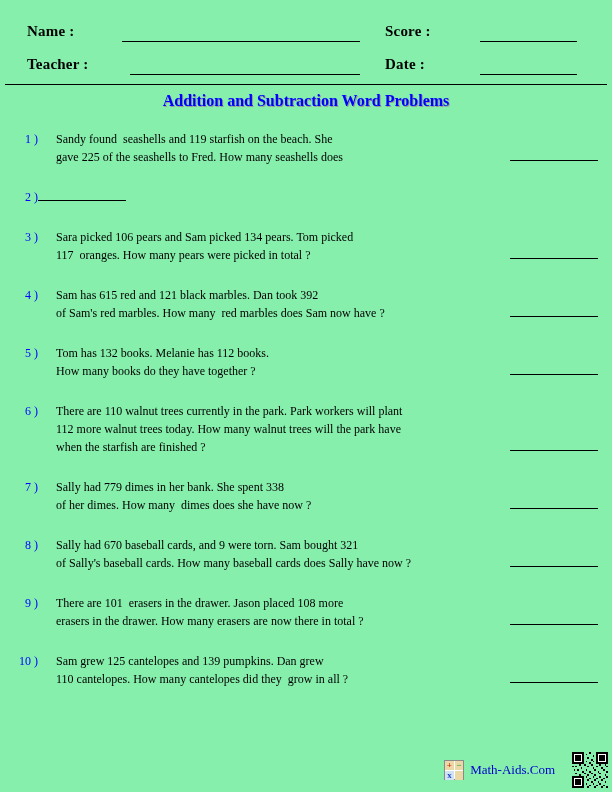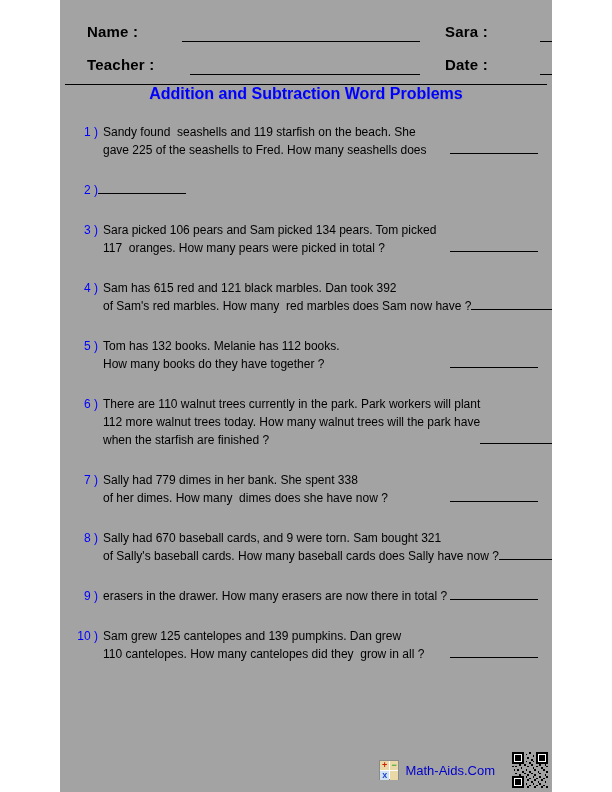--- a/index.html
+++ b/index.html
@@ -1,52 +1,52 @@
 <!DOCTYPE html>
 <html style="--title-color: #0000ff; --num-color: #0000ff; --brand-color: #0000cc;"><head>
 <meta charset="utf-8">
 <style>
   html,body { margin:0; padding:0; background:#ffffff; }
   .page {
-    width:492px; height:792px; position:relative; margin:0 auto;
-    background:#a3a3a3; color:#000;
-    font-family:Liberation Sans, sans-serif;
+    width:612px; height:792px; position:relative; margin:0 auto;
+    background:#86efac; color:#000;
+    font-family:Liberation Serif, serif;
     overflow:hidden;
   }
 
   
   .hdr { position:relative; padding-top:12px; }
   .hdr-row { position:relative; height:33px; }
   .hdr-label { position:absolute; bottom:5px; font-size:15px; font-weight:bold; letter-spacing:0.2px; }
   .lbl-name, .lbl-teacher { left:27px; }
   .lbl-score, .lbl-date { left:385px; }
   .hdr-line { position:absolute; bottom:3px; height:0; border-bottom:1.6px solid #000; }
   .line-name    { left:122px; width:238px; }
   .line-teacher { left:130px; width:230px; }
   .line-score   { left:480px; width:97px; }
   .line-date    { left:480px; width:97px; }
 
   .divider { margin:6px 5px 0 5px; border-top:1.6px solid #000; height:0; }
 
   .title {
-    text-align:center;
+    margin-top:7px; text-align:center;
     font-size:16px; font-weight:bold;
     color:var(--title-color,#0000ff);
     text-shadow:1px 1px 0 #9a9a9a;
   }
 
   
   .problems { margin-top:20px; padding:0 14px; }
   .problem { display:flex; margin-bottom:22px; }
   .p-num {
     flex:none; width:24px; text-align:right; white-space:pre;
     color:var(--num-color,#0000ff); font-size:12px; line-height:18px;
   }
   .p-text { flex:1; margin-left:5px; font-size:12px; line-height:18px; }
-  .p-line { white-space:pre; }
+  .p-line { white-space:pre;margin-left:13px; }
   .p-answer {
     flex:none; width:88px; height:0;
     align-self:flex-end; margin-bottom:5px;
     border-bottom:1.6px solid #000;
   }
 
   
   .footer { position:absolute; right:4px; bottom:4px; display:flex; align-items:center; }
   .brand { display:flex; align-items:center; margin-right:17px; cursor:pointer; text-decoration:none; }
   .logo {
@@ -65,21 +65,21 @@
 </style>
 </head>
 <body>
 
 <div class="page">
 
   <div class="hdr">
     <div class="hdr-row">
       <span class="hdr-label lbl-name">Name :</span>
       <span class="hdr-line line-name"></span>
-      <span class="hdr-label lbl-score">Sara :</span>
+      <span class="hdr-label lbl-score">Score :</span>
       <span class="hdr-line line-score"></span>
     </div>
     <div class="hdr-row">
       <span class="hdr-label lbl-teacher">Teacher :</span>
       <span class="hdr-line line-teacher"></span>
       <span class="hdr-label lbl-date">Date :</span>
       <span class="hdr-line line-date"></span>
     </div>
   </div>
 
@@ -153,20 +153,21 @@
       <div class="p-text">
           <div class="p-line">Sally had 670 baseball cards, and 9 were torn. Sam bought 321</div>
           <div class="p-line">of Sally's baseball cards. How many baseball cards does Sally have now ?</div>
         </div>
       <div class="p-answer"></div>
     </div>
 
     <div class="problem">
       <span class="p-num">9 )</span>
       <div class="p-text">
+          <div class="p-line">There are 101  erasers in the drawer. Jason placed 108 more</div>
           <div class="p-line">erasers in the drawer. How many erasers are now there in total ?</div>
         </div>
       <div class="p-answer"></div>
     </div>
 
     <div class="problem">
       <span class="p-num">10 )</span>
       <div class="p-text">
           <div class="p-line">Sam grew 125 cantelopes and 139 pumpkins. Dan grew</div>
           <div class="p-line">110 cantelopes. How many cantelopes did they  grow in all ?</div>

